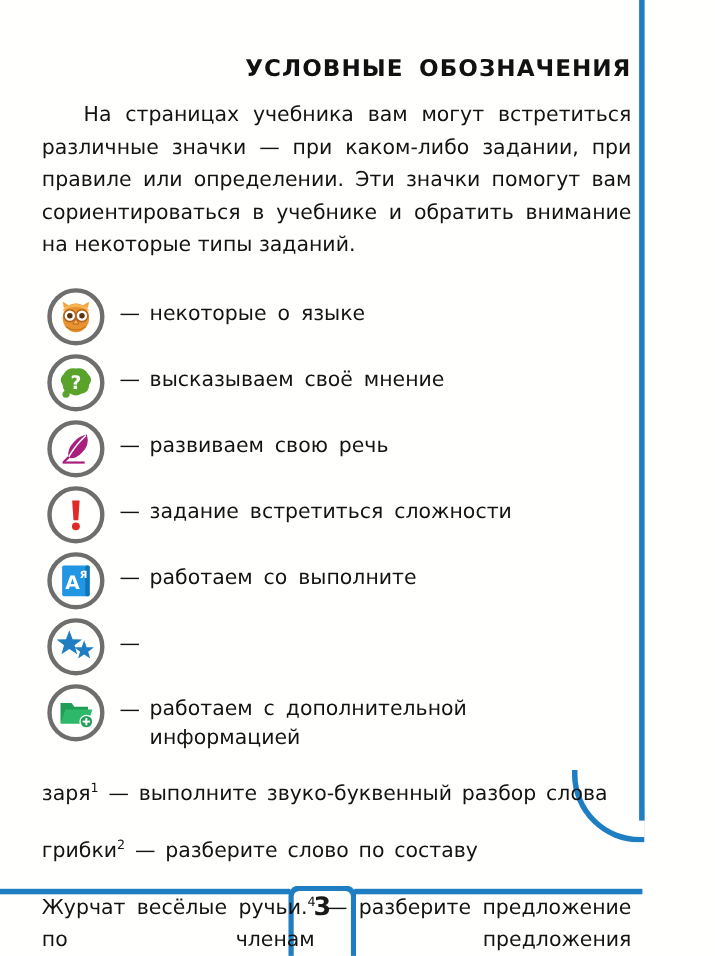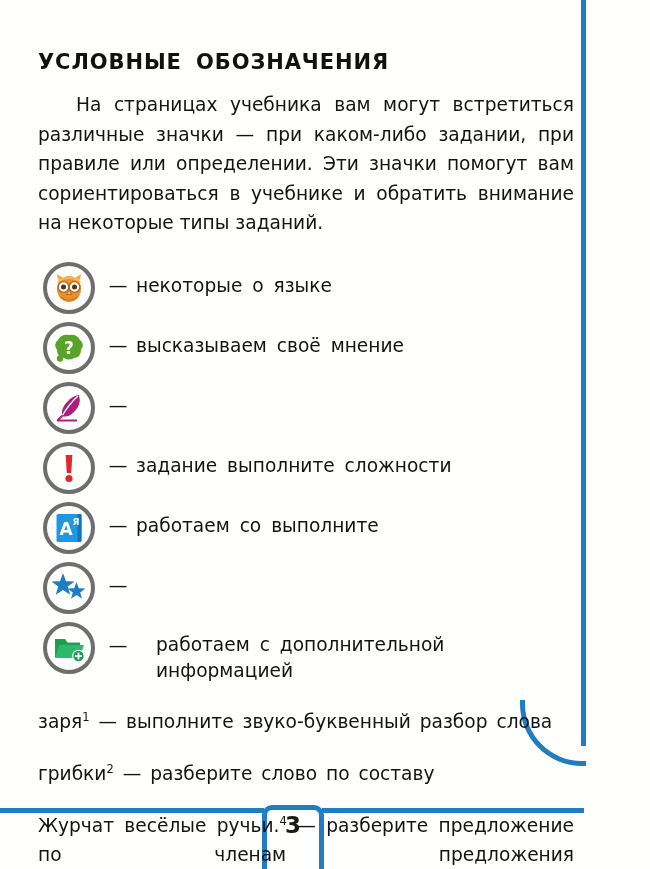--- a/index.html
+++ b/index.html
@@ -81,21 +81,21 @@
 
   
   .content {
     position: absolute;
     left: 38px;
     top: 50px;
     width: 536px;
   }
 
   .page-title {
-    text-align: left;
+    text-align: right;
     font-size: 21px;
     font-weight: bold;
     letter-spacing: 0.9px;
     color: #111;
     margin-bottom: 16px;
     word-spacing: 6px;
   }
 
   .intro {
     font-size: 18.6px;
@@ -141,21 +141,20 @@
     display: flex;
     align-items: center;
     min-height: 52px;
     word-spacing: 4px;
     padding-top: 1px;
   }
   .legend-label.two-line {
     display: block;
     padding-top: 12px;
     min-height: 52px;
-    margin-left: 20px;
   }
   .legend-row.tall { min-height: 62px; }
 
   .icon-badge {
     width: 52px;
     height: 52px;
     border-radius: 50%;
     border: 4.5px solid #6e6e6e;
     background: #fffffd;
     display: flex;
@@ -251,33 +250,34 @@
           <div class="icon-badge">
             <svg width="34" height="34" viewBox="0 0 34 34">
               <path d="M27 4 Q30 14 22 21 Q16 27 10 25 Q9 17 15 11 Q20 5 27 4 Z" fill="#a81f7e"></path>
               <path d="M26 5 Q17 13 10 25" fill="none" stroke="#fffffd" stroke-width="1.3"></path>
               <path d="M10 25 L6 29" stroke="#a81f7e" stroke-width="2.1" stroke-linecap="round"></path>
               <rect x="5" y="28.5" width="20" height="2" fill="#a81f7e"></rect>
             </svg>
           </div>
         </div>
         <div class="dash-cell">—</div>
+        <div class="legend-label">развиваем  свою  речь</div>
       </div>
 
       <div class="legend-row">
         <div class="icon-cell">
           <div class="icon-badge">
             <svg width="34" height="34" viewBox="0 0 34 34">
               <path d="M13.6 4 H20.4 L19.2 22 H14.8 Z" fill="#e02a27"></path>
               <circle cx="17" cy="27.5" r="3.6" fill="#e02a27"></circle>
             </svg>
           </div>
         </div>
         <div class="dash-cell">—</div>
-        <div class="legend-label">задание  выполните  сложности</div>
+        <div class="legend-label">задание  встретиться  сложности</div>
       </div>
 
       <div class="legend-row">
         <div class="icon-cell">
           <div class="icon-badge">
             <svg width="34" height="34" viewBox="0 0 34 34">
               <rect x="4.5" y="3" width="25" height="28" rx="1.6" fill="#2196e3"></rect>
               <rect x="25.5" y="3" width="4" height="28" rx="1.4" fill="#0f74b8"></rect>
               <text x="14" y="24" font-family="DejaVu Sans, sans-serif" font-size="17" font-weight="bold" fill="#fffffd" text-anchor="middle">А</text>
               <text x="24" y="14" font-family="DejaVu Sans, sans-serif" font-size="9" font-weight="bold" fill="#fffffd" text-anchor="middle">Я</text>

